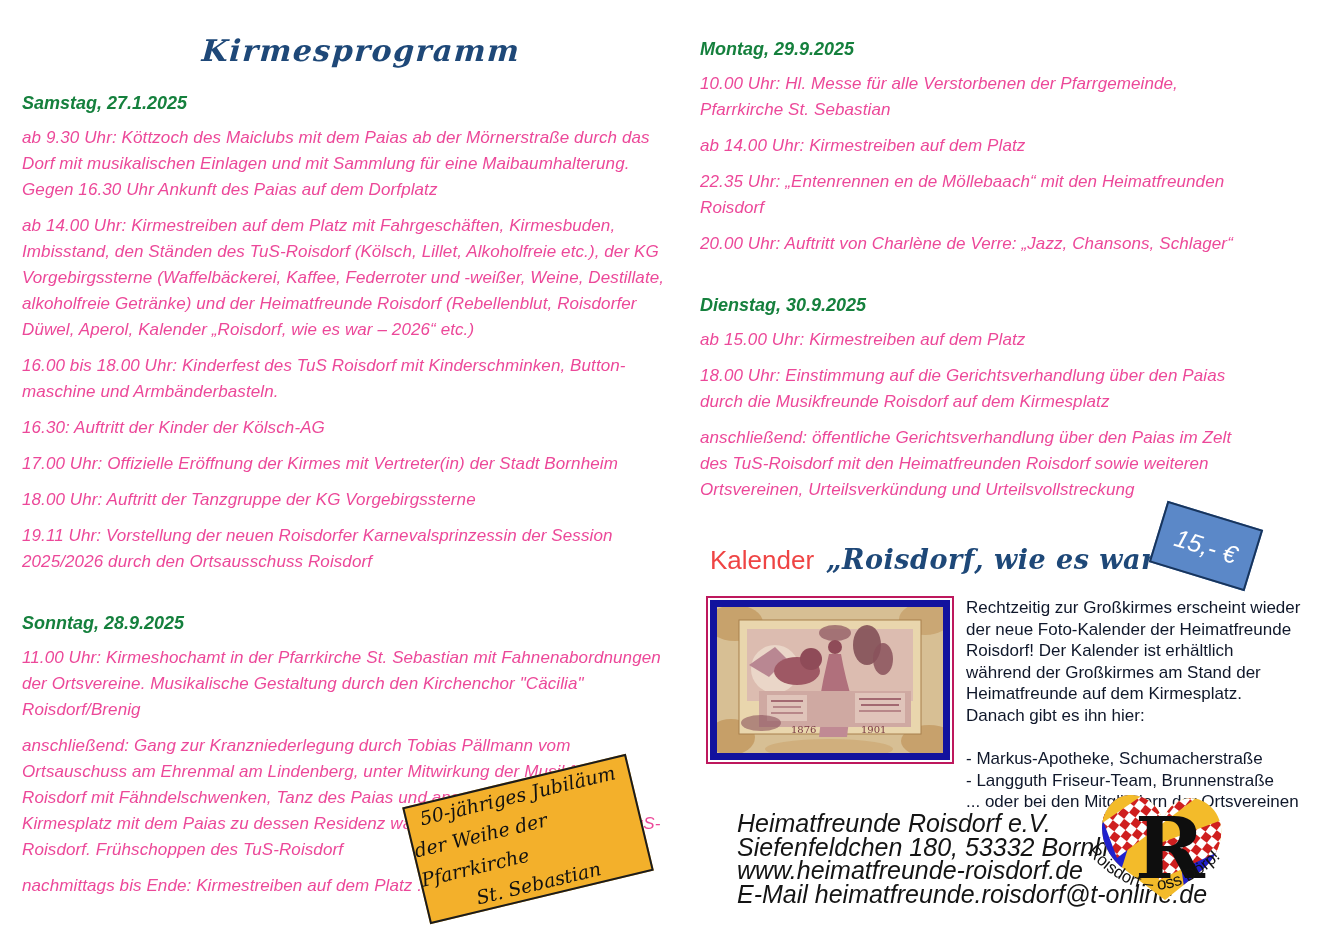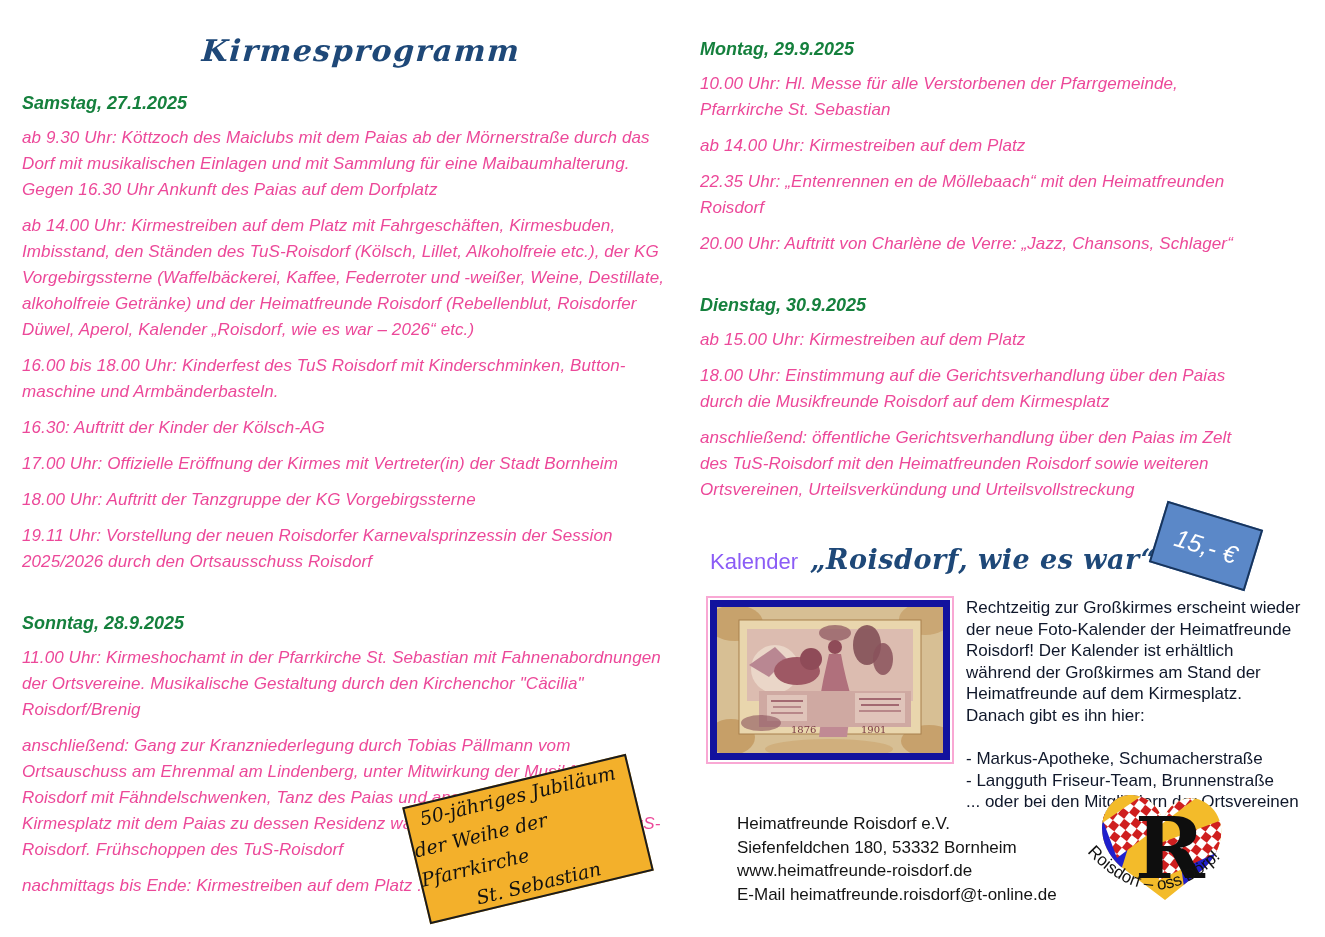--- a/index.html
+++ b/index.html
@@ -13,39 +13,39 @@
        color:#15803d;margin:0 0 9px 0;}
   .day.gap{margin-top:35px;}
   .p{font-style:italic;font-size:17px;line-height:26px;color:#ec4899;
      margin:0 0 10px 0;letter-spacing:0.1px;}
   
   #title{position:absolute;left:202px;top:33px;font-family:"DejaVu Serif",serif;
          font-weight:bold;font-style:italic;font-size:30px;letter-spacing:1.5px;
          color:#1e4878;transform:skewX(-4deg);}
   
   #kal-heading{position:absolute;left:710px;top:544px;display:flex;align-items:baseline;gap:12px;white-space:nowrap;}
-  #kal-heading .plain{font-size:22px;color:#8b5cf6;}
+  #kal-heading .plain{font-size:26px;color:#ef4444;}
   .script{font-family:"DejaVu Serif",serif;font-weight:bold;font-style:italic;color:#1e4878;}
   #kal-heading .script{font-size:27px;letter-spacing:0.5px;}
   
   #price-tag{position:absolute;left:1156px;top:514px;width:96px;height:60px;
              background:#5b88c8;border:2px solid #17345c;transform:rotate(17deg);
              display:flex;align-items:center;justify-content:center;}
   #price-tag span{color:#ffffff;font-size:25px;font-style:italic;}
   
-  #cal-frame{position:absolute;left:706px;top:596px;border:2px solid #f9a8d4;
+  #cal-frame{position:absolute;left:706px;top:596px;border:2px solid #be185d;
              padding:2px;background:#ffffff;}
   #cal-frame .inner{border:7px solid #12129e;background:#d7bf94;}
   #cal-frame svg{display:block;}
   
   #kal-desc{position:absolute;left:966px;top:597px;width:336px;font-size:17px;
             line-height:21.5px;color:#0f172a;}
   #kal-desc .outlets{margin-top:22px;}
   
-  #contact{position:absolute;left:737px;top:812px;font-size:17px;line-height:23.5px;color:#141414;}
+  #contact{position:absolute;left:737px;top:812px;font-size:25px;line-height:23.5px;color:#141414;font-style:italic;}
   
   #banner{position:absolute;left:413px;top:779px;width:226px;height:116px;
           background:#f3b02b;border:2px solid #1b1b1b;transform:rotate(-13.5deg);
           display:flex;flex-direction:column;align-items:center;justify-content:center;
           font-family:"DejaVu Serif",serif;font-style:italic;font-size:19px;
           line-height:30px;color:#111;}
   
   #logo{position:absolute;left:1083px;top:774px;width:168px;height:160px;}
 </style>
 </head>

